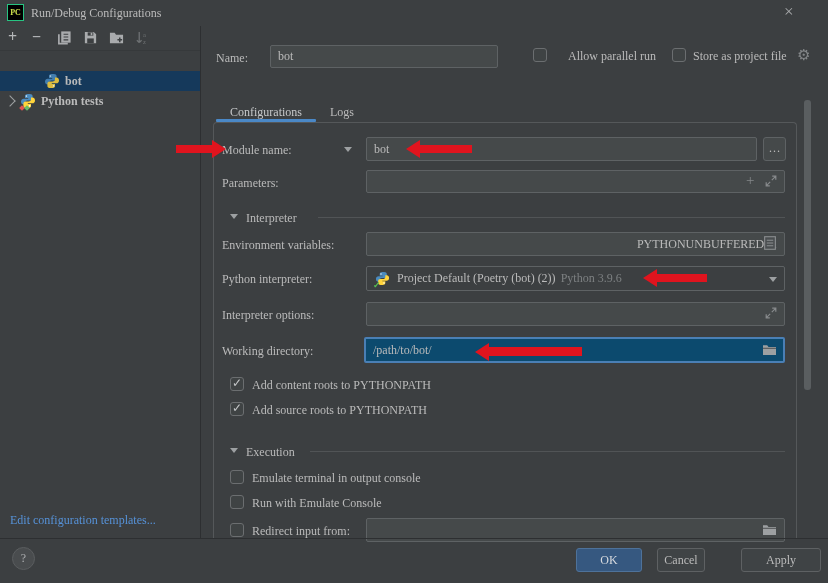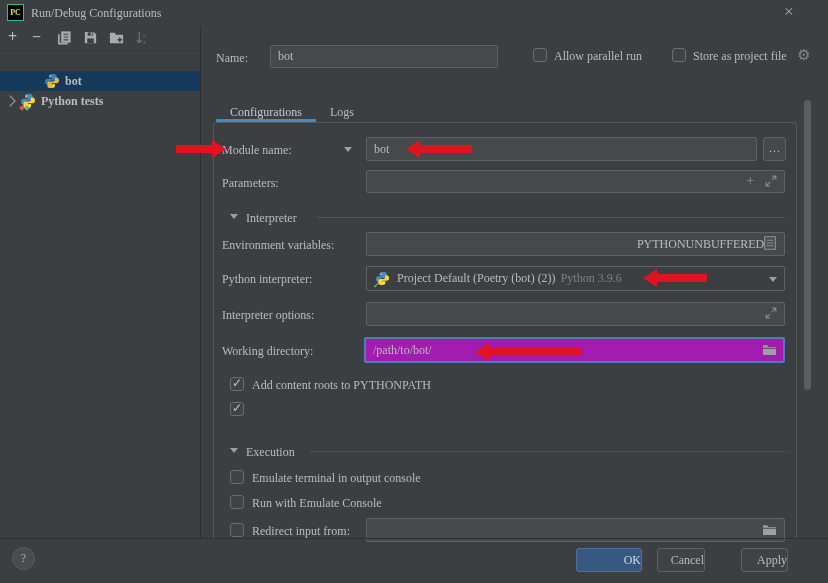--- a/index.html
+++ b/index.html
@@ -69,21 +69,21 @@
   .arr.right::after { content:""; position:absolute; left:100%; top:50%;
     transform:translateY(-50%); border:solid transparent;
     border-width:9px 0 9px 14px; border-left-color:#e0141e; }
 
   
   .footer-div { left:0; top:538px; width:828px; height:1px; background:#2d2f31; }
   .help { left:12px; top:547px; width:23px; height:23px; border-radius:50%;
     background:#494c4e; border:1px solid #5a5d5f; box-sizing:border-box;
     text-align:center; line-height:21px; color:#b0b2b4; cursor:pointer; }
   .btn { top:548px; height:24px; border-radius:3px; box-sizing:border-box;
-    text-align:right; line-height:22px; cursor:pointer;
+    text-align:center; line-height:22px; cursor:pointer;
     background:#3f4345; border:1px solid #5e6163; color:#bbbbbb; }
   .btn.primary { background:#365880; border-color:#4e729a; color:#d7dade; }
 
   .scroll-thumb { left:804px; top:100px; width:7px; height:290px;
     background:#5a5e60; border-radius:3px; }
 
   .ck-label { color:#bbbbbb; }
   .mini-check { position:absolute; left:-2px; bottom:-3px; font-size:9px;
     font-weight:bold; color:#57c154; }
   .mini-red { position:absolute; left:0px; bottom:-1px; width:4px; height:4px;
@@ -175,25 +175,26 @@
   </div>
   <div class="abs tree-row" style="top:91px">
     <span class="chev right"></span>
     <span class="pyicon"><svg width="16" height="16">
           <use href="#py"></use>
         </svg>
       <span class="mini-red"></span><span class="mini-green"></span></span>
     <span class="txt">Python tests</span>
   </div>
 
+  <div class="abs link">Edit configuration templates...</div>
 
   <div class="abs lbl" style="left:216px;top:51px">Name:</div>
   <input class="abs field" style="left: 270px; top: 45px; width: 228px; height: 23px;" value="bot">
   <span class="cb" style="left:533px;top:48px"></span>
-  <div class="abs lbl ck-label" style="left:554px;top:49px">Allow parallel run</div>
+  <div class="abs lbl ck-label" style="left:568px;top:49px">Allow parallel run</div>
   <span class="cb" style="left:672px;top:48px"></span>
   <div class="abs lbl ck-label" style="left:693px;top:49px">Store as project file</div>
   <div class="abs gear" style="left:797px;top:46px">⚙</div>
 
   <div class="abs tab" style="left:230px">Configurations</div>
   <div class="abs tab" style="left:330px;color:#bbbbbb">Logs</div>
   <div class="abs tab-underline"></div>
   <div class="abs panel"></div>
 
   <div class="abs lbl" style="left:222px;top:143px">Module name:</div>
@@ -229,28 +230,29 @@
   </div>
   <div class="abs tri-down" style="left:769px;top:277px"></div>
 
   <div class="abs lbl" style="left:222px;top:308px">Interpreter options:</div>
   <input class="abs field" style="left: 366px; top: 302px; width: 419px; height: 24px;" value="">
   <div class="abs" style="left:765px;top:307px"><svg width="12" height="12">
         <use href="#expand"></use>
       </svg></div>
 
   <div class="abs lbl" style="left:222px;top:344px">Working directory:</div>
-  <input class="abs field" style="left: 364px; top: 337px; width: 421px; height: 26px; border: 2px solid rgb(74, 127, 181); background: #a21caf;" value="/path/to/bot/">
+  <input class="abs field" style="left: 364px; top: 337px; width: 421px; height: 26px; border: 2px solid rgb(74, 127, 181); background: #0c4a6e;" value="/path/to/bot/">
   <div class="abs" style="left:762px;top:343px"><svg width="15" height="13">
         <use href="#folder"></use>
       </svg></div>
 
   <span class="cb checked" style="left:230px;top:377px"></span>
   <div class="abs lbl ck-label" style="left:252px;top:378px">Add content roots to PYTHONPATH</div>
   <span class="cb checked" style="left:230px;top:402px"></span>
+  <div class="abs lbl ck-label" style="left:252px;top:403px">Add source roots to PYTHONPATH</div>
 
   <div class="abs tri-down" style="left:230px;top:448px"></div>
   <div class="abs lbl sec-title" style="left:246px;top:445px">Execution</div>
   <div class="abs sec-line" style="left:310px;top:451px;width:475px"></div>
 
   <span class="cb" style="left:230px;top:470px"></span>
   <div class="abs lbl ck-label" style="left:252px;top:471px">Emulate terminal in output console</div>
   <span class="cb" style="left:230px;top:495px"></span>
   <div class="abs lbl ck-label" style="left:252px;top:496px">Run with Emulate Console</div>
 
@@ -265,15 +267,15 @@
   <div class="arr left" style="left:420px;top:145px;width:52px;height:8px"></div>
   <div class="arr left" style="left:657px;top:274px;width:50px;height:8px"></div>
   <div class="arr left" style="left:489px;top:347px;width:93px;height:9px"></div>
 
   <div class="abs scroll-thumb"></div>
 
   <div class="abs footer-div"></div>
   <div class="abs help">?</div>
   <div class="abs btn primary" style="left:576px;width:66px">OK</div>
   <div class="abs btn" style="left:657px;width:48px">Cancel</div>
-  <div class="abs btn" style="left:741px;width:47px">Apply</div>
+  <div class="abs btn" style="left:741px;width:80px">Apply</div>
 
 </div>
 
 </body></html>

